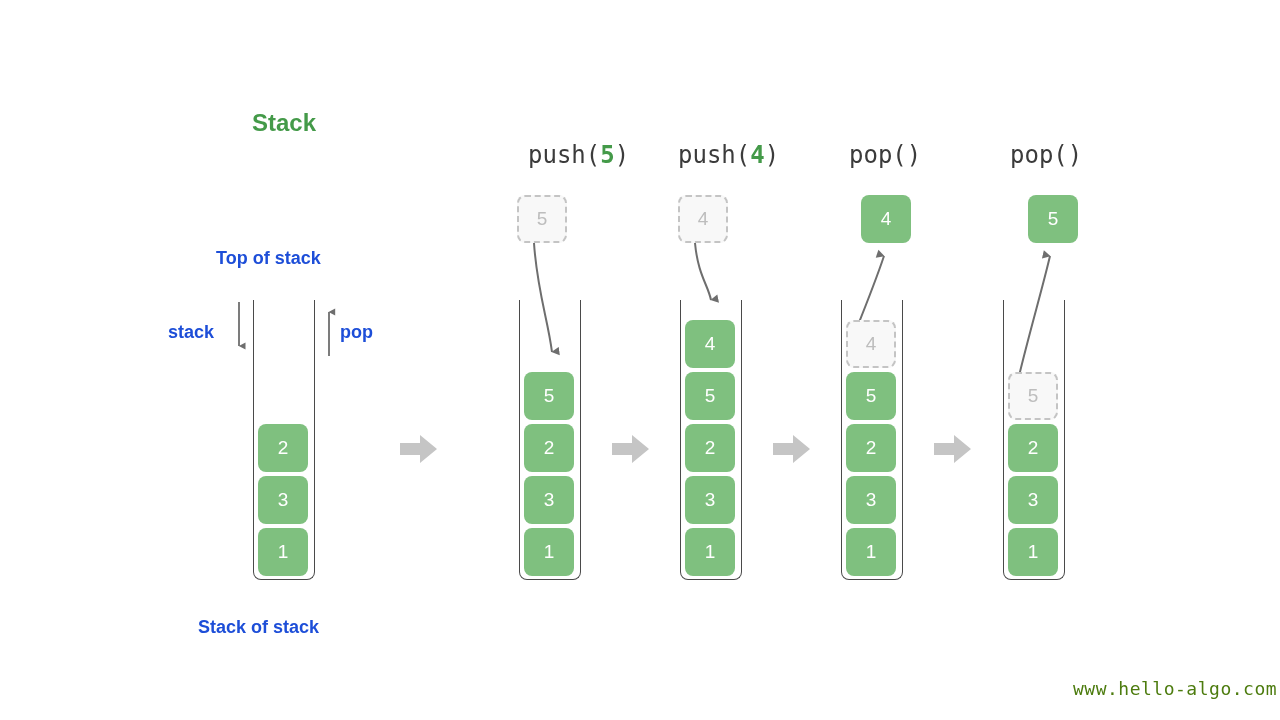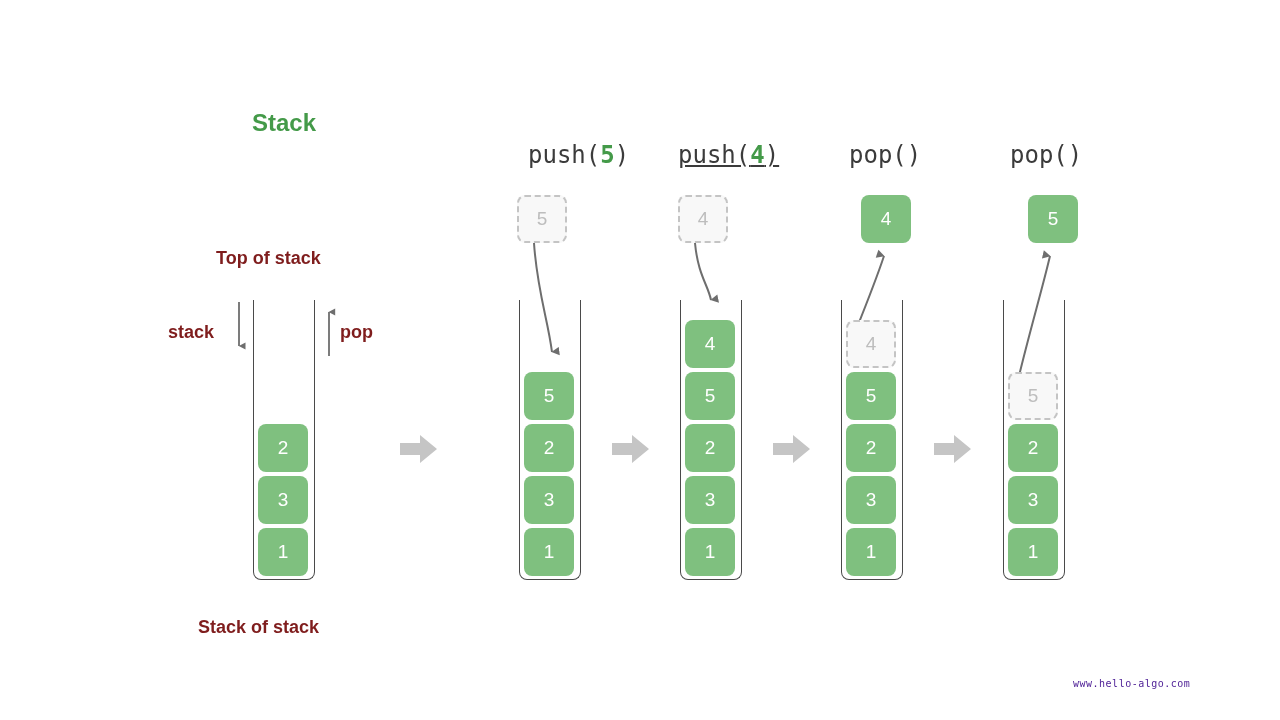--- a/index.html
+++ b/index.html
@@ -30,37 +30,37 @@
     font-weight: bold;
     font-size: 24px;
     color: #449a49;
     white-space: nowrap;
   }
   .label-bold {
     position: absolute;
     font-family: "Liberation Sans", sans-serif;
     font-weight: bold;
     font-size: 18px;
-    color: #7f1d1d;
+    color: #1d4ed8;
     white-space: nowrap;
   }
   .op-label {
     position: absolute;
     font-family: "DejaVu Sans Mono", monospace;
     font-size: 24px;
     color: #3b3b3b;
     white-space: nowrap;
     letter-spacing: 0px;
   }
   .op-label .arg { color: #449a49; font-weight: bold; }
   .watermark {
     position: absolute;
     font-family: "DejaVu Sans Mono", monospace;
-    font-size: 10px;
-    color: #4c1d95;
+    font-size: 18px;
+    color: #4d7c0f;
     white-space: nowrap;
     letter-spacing: 0.5px;
   }
 
   
   .stack-container {
     position: absolute;
     box-sizing: border-box;
     border-left: 1.6px solid #4a4a4a;
     border-right: 1.6px solid #4a4a4a;
@@ -142,21 +142,21 @@
 
     <g>
       <path d="M856,330 C 866,305 876,280 884,256" fill="none" stroke="#6e6e6e" stroke-width="2" marker-end="url(#curve-head)"></path>
     </g>
     <g>
       <path d="M1018,380 C 1030,330 1042,290 1050,256" fill="none" stroke="#6e6e6e" stroke-width="2" marker-end="url(#curve-head)"></path>
     </g>
   </svg>
 
   <div class="op-label" style="left:516px; top:141px;margin-left:12px;"><span>push(</span><span class="arg">5</span><span>)</span></div>
-  <div class="op-label" style="left:678px; top:141px;text-decoration:underline;"><span>push(</span><span class="arg">4</span><span>)</span></div>
+  <div class="op-label" style="left:678px; top:141px;"><span>push(</span><span class="arg">4</span><span>)</span></div>
   <div class="op-label" style="left:849px; top:141px;"><span>pop(</span><span class="arg"></span><span>)</span></div>
   <div class="op-label" style="left:1010px; top:141px;"><span>pop(</span><span class="arg"></span><span>)</span></div>
 
   <div class="stack-container" style="left:253px; top:300px; width:62px; height:280px;"></div>
   <div class="box filled" style="left:258px; top:424px;">2</div>
   <div class="box filled" style="left:258px; top:476px;">3</div>
   <div class="box filled" style="left:258px; top:528px;">1</div>
 
   <svg class="flow-arrow" style="left:400px; top:434px;" viewBox="0 0 38 30">
     <path d="M0,9 L20,9 L20,1 L37,15 L20,29 L20,21 L0,21 Z" fill="#c5c5c5"></path>

